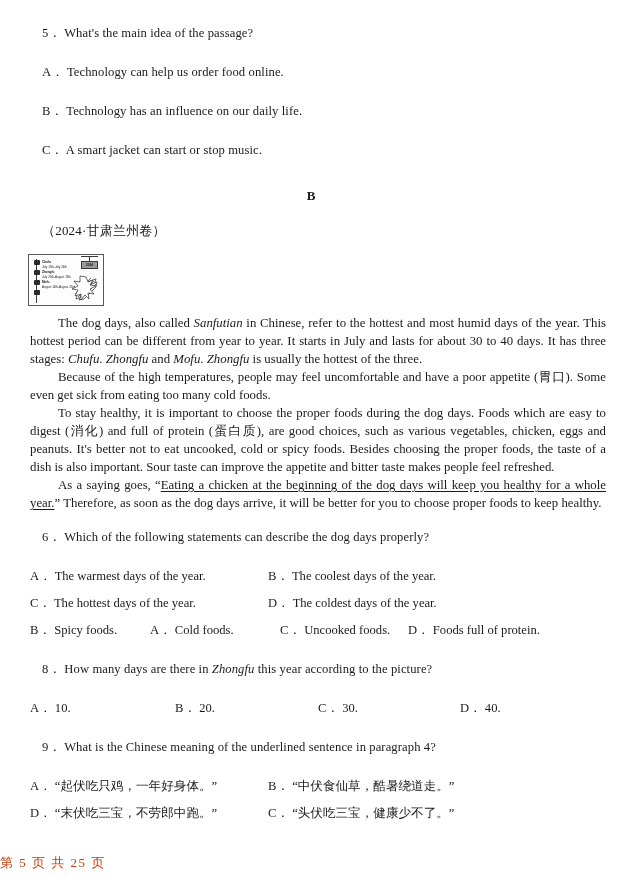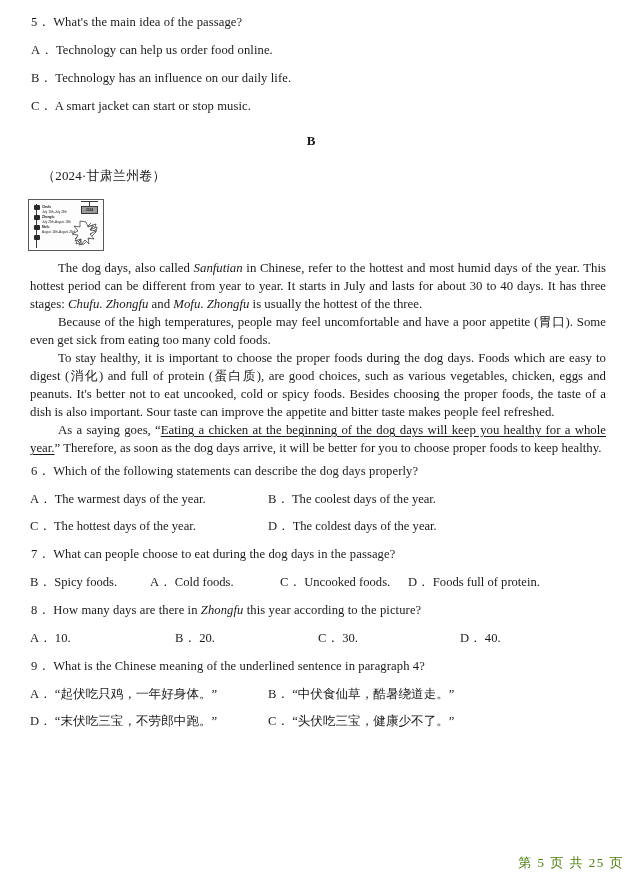--- a/index.html
+++ b/index.html
@@ -20,21 +20,21 @@
     width: 624px;
     height: 884px;
     box-sizing: border-box;
     padding: 0;
   }
 
   
   .q-line {
     font-size: 12.6px;
     line-height: 27px;
-    margin: 1px;
+    margin: 12px;
     padding-left: 30px;
     white-space: nowrap;
     letter-spacing: 0.1px;
   }
   .q-num { display: inline-block; }
   .opt-label { display: inline-block; }
 
   
   .opt-row {
     font-size: 12.6px;
@@ -196,24 +196,24 @@
   .para i { font-style: italic; }
   .para u { text-decoration: underline; text-underline-offset: 2px; }
   .cn { font-family: "Liberation Serif", "DejaVu Serif", serif; }
 
   
   .footer {
     position: absolute;
     left: 0;
     right: 0;
     bottom: 12px;
-    text-align: right;
+    text-align: left;
     font-size: 13px;
     letter-spacing: 1.5px;
-    color: #4d7c0f;
+    color: #c2410c;
   }
   .spacer-8  { height: 8px; }
 </style>
 </head>
 <body>
 
 <div class="page">
 
   <div class="spacer-8"></div>
 
@@ -308,24 +308,20 @@
     <span class="cell">
       <span class="opt-label">C．</span>
       <span>The hottest days of the year.</span>
     </span>
     <span class="cell">
       <span class="opt-label">D．</span>
       <span>The coldest days of the year.</span>
     </span>
   </div>
 
-  <p class="q-line">
-    <span class="q-num">7．</span>
-    <span>What can people choose to eat during the dog days in the passage?</span>
-  </p>
   <div class="opt-row four-col-q7">
     <span class="cell">
       <span class="opt-label">B．</span>
       <span>Spicy foods.</span>
     </span>
     <span class="cell">
       <span class="opt-label">A．</span>
       <span>Cold foods.</span>
     </span>
     <span class="cell">

